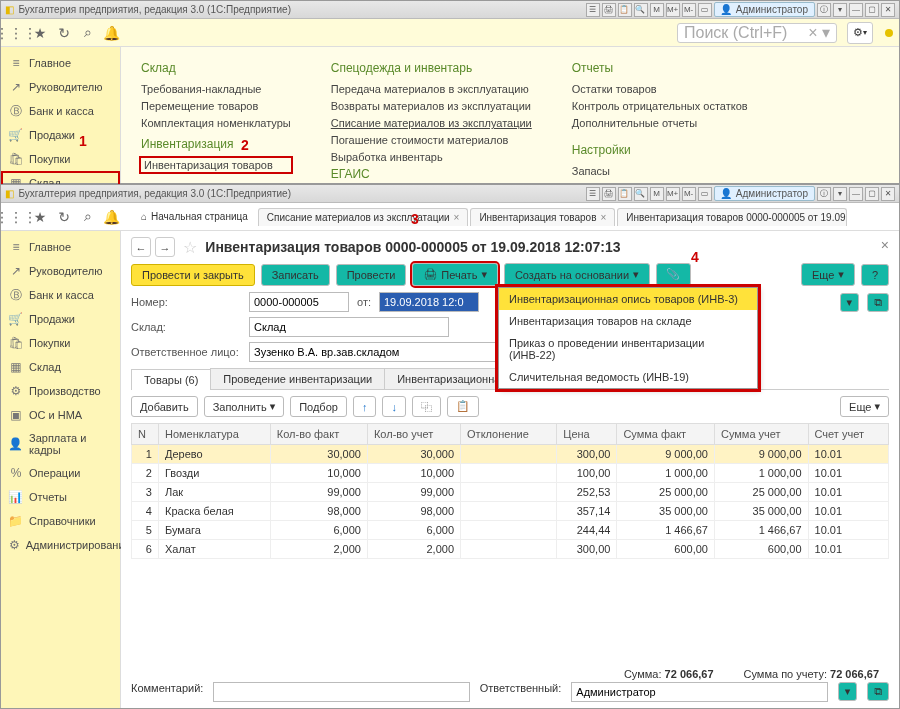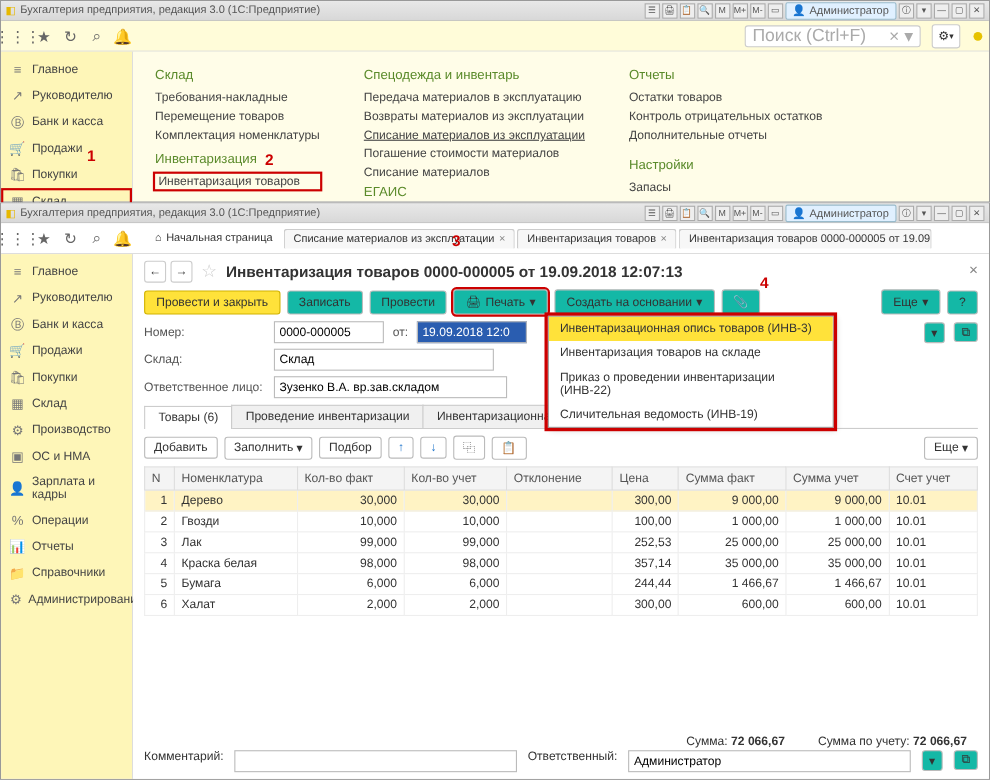--- a/index.html
+++ b/index.html
@@ -58,21 +58,21 @@
 
 .formrow { display: flex; align-items: center; gap: 8px; margin-bottom: 5px; font-size: 11px; }
 .formrow label { width: 110px; color: #555; }
 .input { border: 1px solid #bbb; padding: 2px 4px; font-size: 11px; height: 20px; background: #fff; }
 .input.sel { background: #2a5db0; color: #fff; }
 
 .subtabs { display: flex; border-bottom: 1px solid #ccc; margin-top: 6px; }
 .subtab { padding: 4px 12px; border: 1px solid #ccc; border-bottom: none; font-size: 11px; background: #f0f0f0; cursor: pointer; margin-right: -1px; }
 .subtab.active { background: #fff; position: relative; top: 1px; }
 
-.table-tools { display: flex; align-items: center; gap: 6px; margin: 6px 0; }
+.table-tools { display: flex; gap: 6px; margin: 6px 0; }
 .tbtn { border: 1px solid #bbb; border-radius: 3px; padding: 3px 8px; font-size: 11px; cursor: pointer; background: #fff; display: inline-flex; align-items: center; gap: 3px; }
 
 table { width: 100%; border-collapse: collapse; font-size: 11px; }
 th { background: #f4f4f4; border: 1px solid #ddd; padding: 4px 6px; text-align: left; font-weight: normal; color: #555; }
 td { border: 1px solid #eee; padding: 3px 6px; }
 td.num { text-align: right; }
 tr.sel-row td { background: #fff3c4; }
 
 .footer { position: absolute; bottom: 28px; right: 20px; font-size: 11px; display: flex; gap: 30px; }
 .comment-row { position: absolute; bottom: 6px; left: 10px; right: 10px; display: flex; align-items: flex-start; gap: 10px; font-size: 11px; }
@@ -157,21 +157,21 @@
         <div class="menu-link">Комплектация номенклатуры</div>
         <div class="menu-head">Инвентаризация</div>
         <div class="menu-link hl">Инвентаризация товаров</div>
       </div>
       <div class="menu-col">
         <div class="menu-head">Спецодежда и инвентарь</div>
         <div class="menu-link">Передача материалов в эксплуатацию</div>
         <div class="menu-link">Возвраты материалов из эксплуатации</div>
         <div class="menu-link" style="text-decoration:underline">Списание материалов из эксплуатации</div>
         <div class="menu-link">Погашение стоимости материалов</div>
-        <div class="menu-link">Списание материалов</div>
+        <div class="menu-link">Выработка инвентарь</div>
         <div class="menu-head" style="margin-top:0">ЕГАИС</div>
       </div>
       <div class="menu-col">
         <div class="menu-head">Отчеты</div>
         <div class="menu-link">Остатки товаров</div>
         <div class="menu-link">Контроль отрицательных остатков</div>
         <div class="menu-link">Дополнительные отчеты</div>
         <div class="menu-head" style="margin-top:10px">Настройки</div>
         <div class="menu-link">Запасы</div>
       </div>
@@ -317,21 +317,21 @@
         <div style="flex:1"></div>
         <div class="btn" style="padding:2px 6px">▾</div>
         <div class="btn" style="padding:2px 6px">⧉</div>
       </div>
       <div class="formrow">
         <label>Склад:</label>
         <input class="input" style="width: 200px;" value="Склад">
       </div>
       <div class="formrow">
         <label>Ответственное лицо:</label>
-        <input class="input" style="width: 212px;" value="Зузенко В.А. вр.зав.складом">
+        <input class="input" style="width: 250px;" value="Зузенко В.А. вр.зав.складом">
       </div>
       <div class="subtabs" id="subtabs">
           <div class="subtab active">Товары (6)</div>
           <div class="subtab">Проведение инвентаризации</div>
           <div class="subtab">Инвентаризационная комиссия</div>
         </div>
       <div class="table-tools">
         <div class="tbtn">Добавить</div>
         <div class="tbtn"><span>Заполнить</span> ▾</div>
         <div class="tbtn">Подбор</div>

